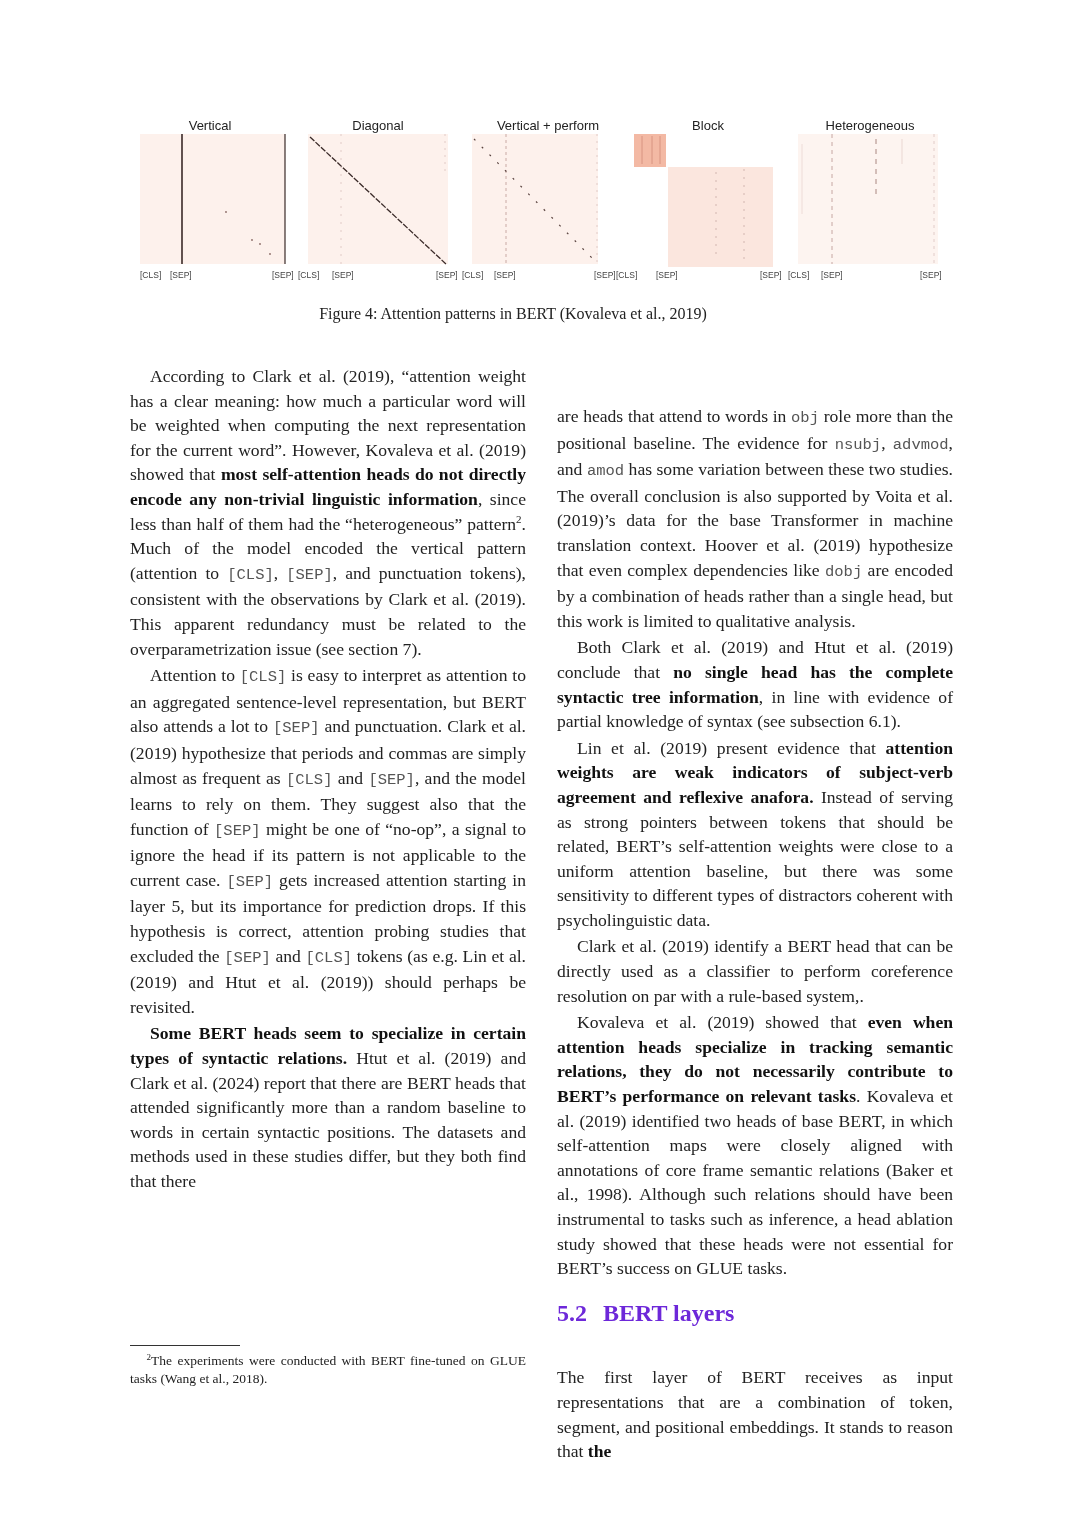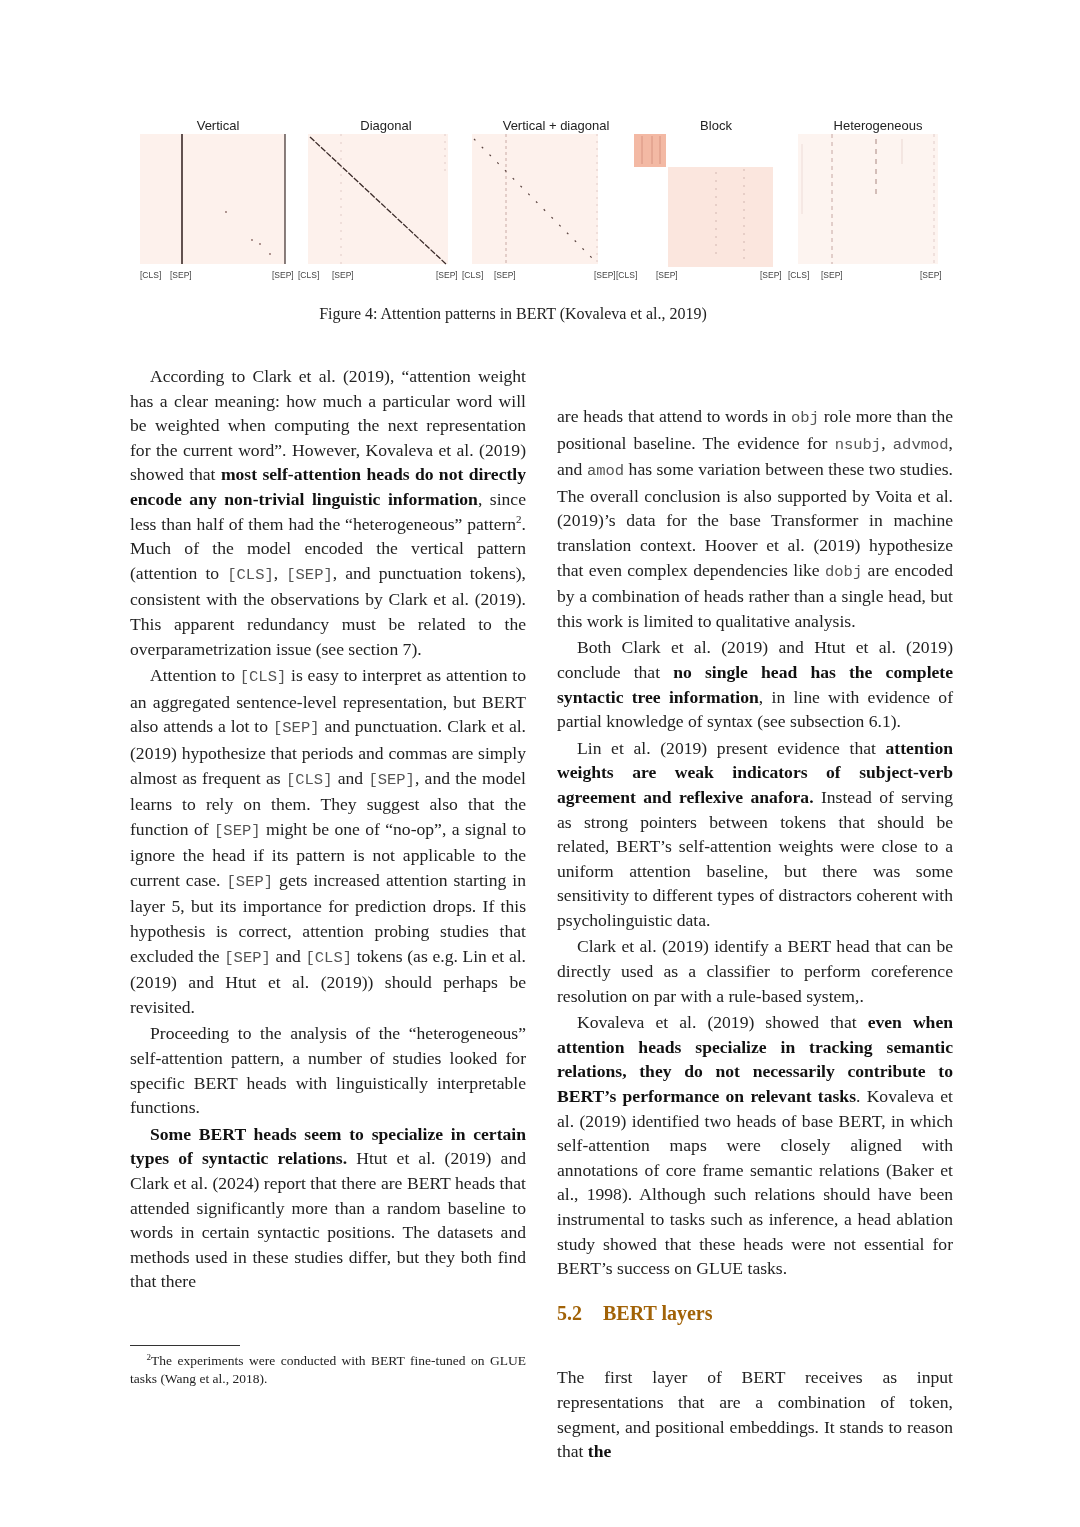--- a/index.html
+++ b/index.html
@@ -1,33 +1,33 @@
 <!DOCTYPE html>
 <html><head>
 <meta charset="utf-8">
 <style>
   html, body { margin: 0; padding: 0; background: #ffffff; }
   body { width: 1080px; height: 1527px; position: relative; overflow: hidden;
          font-family: "Liberation Serif", serif; color: #222; }
   .figure { position: absolute; left: 130px; top: 112px; width: 820px; height: 180px; }
   .panel { position: absolute; top: 0; width: 160px; height: 175px; }
-  .panel-title { position: absolute; top: 6px; left: 8px; width: 100%; text-align: center;
+  .panel-title { position: absolute; top: 6px; left: 0; width: 100%; text-align: center;
                  font-family: "Liberation Sans", sans-serif; font-size: 13px; color: #222; }
   .panel svg { position: absolute; left: 0; top: 22px; }
   .tick { position: absolute; top: 158px; font-family: "Liberation Sans", sans-serif;
           font-size: 8.5px; color: #444; white-space: nowrap; }
   .caption { position: absolute; top: 305px; left: 0; width: 1026px; text-align: center;
              font-size: 16px; color: #222; }
   .col { position: absolute; top: 364px; width: 396px; font-size: 17.6px; line-height: 24.6px;
          text-align: justify; hyphens: manual; }
   .col p { margin: 0 0 2px 0; text-indent: 20px; }
   .col p.noindent { text-indent: 0; margin-top: 40px; }
   .mono { font-family: "Liberation Mono", monospace; font-size: 15.5px; color: #555; }
   b { font-weight: bold; color: #111; }
-  .heading { font-weight: bold; font-size: 20px; margin: 20px 0 20px 0; color: #a16207; }
+  .heading { font-weight: bold; font-size: 24px; margin: 20px 0 20px 0; color: #6d28d9; }
   .heading .num { display: inline-block; width: 46px; }
   .footnote-rule { position: absolute; left: 130px; top: 1345px; width: 110px; border-top: 1px solid #333; }
   .footnote { position: absolute; left: 130px; top: 1352px; width: 396px; font-size: 13.5px;
               line-height: 18px; text-align: justify; }
   .footnote sup { font-size: 9px; }
   sup { font-size: 11px; line-height: 0; }
 </style>
 </head>
 <body>
 
@@ -53,21 +53,21 @@
       <rect x="10" y="0" width="140" height="130" fill="#fdf1ec"></rect>
       <line x1="12" y1="3" x2="148" y2="130" stroke="#3a2a28" stroke-width="1.3" stroke-dasharray="6 1.5"></line>
       <line x1="43" y1="0" x2="43" y2="130" stroke="#d9c3bf" stroke-width="0.8" stroke-dasharray="2 6"></line>
       <line x1="147" y1="0" x2="147" y2="40" stroke="#d9c3bf" stroke-width="0.8" stroke-dasharray="2 5"></line>
     </svg>
     <span class="tick" style="left:0px">[CLS]</span>
     <span class="tick" style="left:34px">[SEP]</span>
     <span class="tick" style="left:138px">[SEP]</span>
   </div>
   <div class="panel" style="left:338px">
-    <div class="panel-title">Vertical + diagonal</div>
+    <div class="panel-title">Vertical + perform</div>
     <svg width="160" height="135">
       <rect x="4" y="0" width="126" height="130" fill="#fdf1ec"></rect>
       <line x1="38" y1="0" x2="38" y2="130" stroke="#c9aaa5" stroke-width="1" stroke-dasharray="3 3"></line>
       <line x1="6" y1="5" x2="128" y2="128" stroke="#5a4440" stroke-width="1.2" stroke-dasharray="2 9"></line>
       <line x1="129" y1="0" x2="129" y2="130" stroke="#d9c3bf" stroke-width="0.8" stroke-dasharray="2 5"></line>
     </svg>
     <span class="tick" style="left:-6px">[CLS]</span>
     <span class="tick" style="left:26px">[SEP]</span>
     <span class="tick" style="left:126px">[SEP]</span>
   </div>
@@ -99,21 +99,20 @@
     <span class="tick" style="left:-2px">[CLS]</span>
     <span class="tick" style="left:31px">[SEP]</span>
     <span class="tick" style="left:130px">[SEP]</span>
   </div>
 </div>
 <div class="caption">Figure 4: Attention patterns in BERT (Kovaleva et al., 2019)</div>
 
 <div class="col" style="left:130px">
   <p><span>According to Clark et al. (2019), “attention weight has a clear meaning: how much a particular word will be weighted when computing the next representation for the current word”. However, Kovaleva et al. (2019) showed that </span><b>most self-attention heads do not directly encode any non-trivial linguistic information</b><span>, since less than half of them had the “heterogeneous” pattern</span><sup>2</sup><span>. Much of the model encoded the vertical pattern (attention to </span><span class="mono">[CLS]</span><span>, </span><span class="mono">[SEP]</span><span>, and punctuation tokens), consistent with the observations by Clark et al. (2019). This apparent redundancy must be related to the overparametrization issue (see section 7).</span></p>
   <p><span>Attention to </span><span class="mono">[CLS]</span><span> is easy to interpret as attention to an aggregated sentence-level representation, but BERT also attends a lot to </span><span class="mono">[SEP]</span><span> and punctuation. Clark et al. (2019) hypothesize that periods and commas are simply almost as frequent as </span><span class="mono">[CLS]</span><span> and </span><span class="mono">[SEP]</span><span>, and the model learns to rely on them. They suggest also that the function of </span><span class="mono">[SEP]</span><span> might be one of “no-op”, a signal to ignore the head if its pattern is not applicable to the current case. </span><span class="mono">[SEP]</span><span> gets increased attention starting in layer 5, but its importance for prediction drops. If this hypothesis is correct, attention probing studies that excluded the </span><span class="mono">[SEP]</span><span> and </span><span class="mono">[CLS]</span><span> tokens (as e.g. Lin et al. (2019) and Htut et al. (2019)) should perhaps be revisited.</span></p>
-  <p>Proceeding to the analysis of the “heterogeneous” self-attention pattern, a number of studies looked for specific BERT heads with linguistically interpretable functions.</p>
   <p><b>Some BERT heads seem to specialize in certain types of syntactic relations.</b><span> Htut et al. (2019) and Clark et al. (2024) report that there are BERT heads that attended significantly more than a random baseline to words in certain syntactic positions. The datasets and methods used in these studies differ, but they both find that there</span></p>
 </div>
 <div class="footnote-rule"></div>
 <div class="footnote">&nbsp;&nbsp;&nbsp;<sup>2</sup><span>The experiments were conducted with BERT fine-tuned on GLUE tasks (Wang et al., 2018).</span></div>
 
 <div class="col" style="left:557px">
   <p class="noindent"><span>are heads that attend to words in </span><span class="mono">obj</span><span> role more than the positional baseline. The evidence for </span><span class="mono">nsubj</span><span>, </span><span class="mono">advmod</span><span>, and </span><span class="mono">amod</span><span> has some variation between these two studies. The overall conclusion is also supported by Voita et al. (2019)’s data for the base Transformer in machine translation context. Hoover et al. (2019) hypothesize that even complex dependencies like </span><span class="mono">dobj</span><span> are encoded by a combination of heads rather than a single head, but this work is limited to qualitative analysis.</span></p>
   <p><span>Both Clark et al. (2019) and Htut et al. (2019) conclude that </span><b>no single head has the complete syntactic tree information</b><span>, in line with evidence of partial knowledge of syntax (see subsection 6.1).</span></p>
   <p><span>Lin et al. (2019) present evidence that </span><b>attention weights are weak indicators of subject-verb agreement and reflexive anafora.</b><span> Instead of serving as strong pointers between tokens that should be related, BERT’s self-attention weights were close to a uniform attention baseline, but there was some sensitivity to different types of distractors coherent with psycholinguistic data.</span></p>
   <p>Clark et al. (2019) identify a BERT head that can be directly used as a classifier to perform coreference resolution on par with a rule-based system,.</p>

